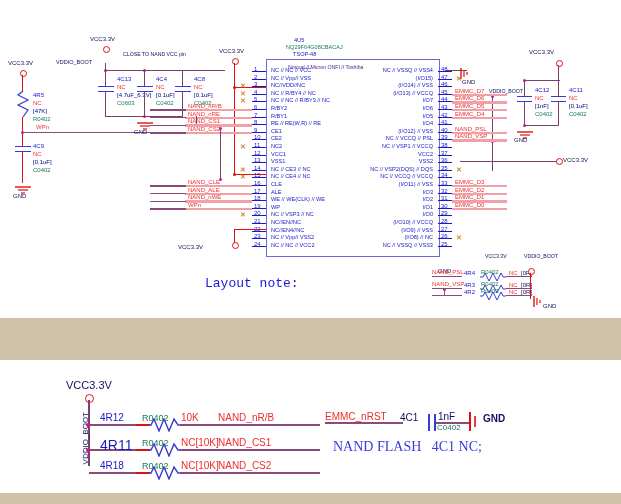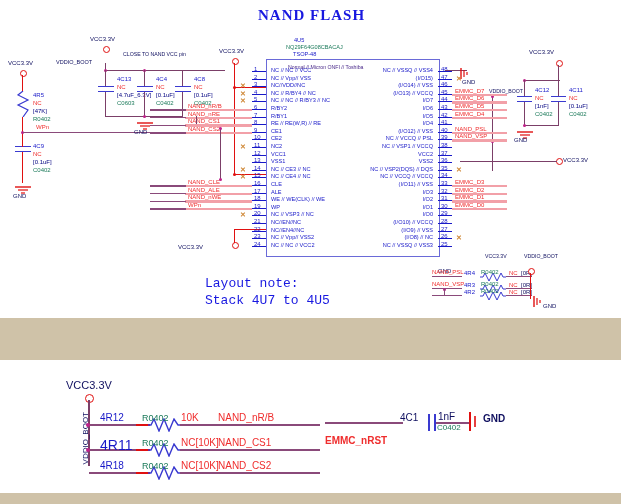--- a/index.html
+++ b/index.html
@@ -46,21 +46,20 @@
   .cap-plate{position:absolute;background:#3a3ad0;}
   .gndsym{position:absolute;}
 </style>
 </head>
 <body>
 
 <div id="page">
 
   <div class="sheet" id="sheet-top"></div>
 
-  <div class="txt title" style="left:258px;top:8px;">NAND FLASH</div>
 
   <div class="port" style="left:20px;top:70px;"></div>
   <div class="txt netlabel lbl-dark" style="left:8px;top:60px;font-size:6px;">VCC3.3V</div>
   <div class="txt pinname" style="left:56px;top:60px;font-size:5.5px;color:#101060;">VDDIO_BOOT</div>
 
   <div class="w w-red" style="left:22px;top:75px;width:1.4px;height:17px;"></div>
   <div class="abs res" style="left:16px;top:91px;">
     <svg width="14" height="26" viewBox="0 0 14 26">
         <polyline points="7,0 2,4 12,9 2,14 12,19 7,26" fill="none" stroke="#3a3ad0" stroke-width="1.2"></polyline>
       </svg>
@@ -413,21 +412,20 @@
         <line x1="7" y1="7" x2="11" y2="7" stroke="#e01010" stroke-width="1.2"></line>
       </svg>
   </div>
   <div class="txt refdes lbl-dark" style="left:514px;top:137px;">GND</div>
 
   <div class="port" style="left:556px;top:158px;"></div>
   <div class="txt netlabel lbl-dark" style="left:563px;top:157px;font-size:6px;">VCC3.3V</div>
   <div class="w w-purple" style="left:460px;top:161px;width:97px;height:1.4px;"></div>
 
   <div class="txt note" style="left:205px;top:277px;">Layout note:</div>
-  <div class="txt note" style="left:205px;top:294px;">Stack 4U7 to 4U5</div>
 
   <div class="txt netlabel lbl-dark" style="left:438px;top:268px;font-size:6px;">GND</div>
   <div class="txt pinname" style="left:485px;top:254px;font-size:5.2px;color:#101060;">VCC3.3V</div>
   <div class="txt pinname" style="left:524px;top:254px;font-size:5.2px;color:#101060;">VDDIO_BOOT</div>
 
   <div id="term-res">
       <div class="w w-vio" style="left: 432px; top: 276px; width: 30px; height: 1.4px;"></div>
       <div class="txt netlabel lbl-red" style="left: 432px; top: 269px;">NAND_PSL</div>
       <div class="txt refdes lbl-blue" style="left: 464px; top: 270px;">4R4</div>
       <div class="abs res" style="left: 480px; top: 272px;">
@@ -519,35 +517,36 @@
           <polyline points="0,7 3,7 6,1 11,13 16,1 21,13 26,1 30,7 34,7" fill="none" stroke="#3a3ad0" stroke-width="1.4"></polyline>
         </svg>
       </div>
       <div class="txt" style="left: 142px; top: 462px; font-size: 9px; color: rgb(27, 122, 90);">R0402</div>
       <div class="txt" style="left: 181px; top: 461px; font-size: 10px; color: rgb(239, 45, 45);">NC[10K]</div>
       <div class="w w-vio" style="left: 180px; top: 472px; width: 140px; height: 1.8px;"></div>
       <div class="txt" style="left: 218px; top: 461px; font-size: 10px; color: rgb(239, 45, 45);">NAND_CS2</div>
     </div>
 
   <div class="w w-vio" style="left:325px;top:422px;width:78px;height:1.6px;"></div>
-  <div class="txt" style="left:325px;top:436px;font-size:10px;color:#ef2d2d;font-weight:bold;">EMMC_nRST</div>
+  <div class="txt" style="left:325px;top:412px;font-size:10px;color:#ef2d2d;font-weight:normal;">EMMC_nRST</div>
   <div class="txt" style="left:400px;top:413px;font-size:10px;color:#101060;">4C1</div>
   <div class="cap-plate" style="left:428px;top:414px;width:1.8px;height:17px;"></div>
   <div class="cap-plate" style="left:434px;top:414px;width:1.8px;height:17px;"></div>
   <div class="txt" style="left:438px;top:412px;font-size:10px;color:#101060;">1nF</div>
   <div class="txt" style="left:437px;top:424px;font-size:8px;color:#1b7a5a;">C0402</div>
   <div class="w w-vio" style="left:436px;top:422px;width:34px;height:1.6px;"></div>
   <div class="gndsym" style="left:468px;top:412px;">
     <svg width="16" height="20">
         <line x1="2" y1="0" x2="2" y2="19" stroke="#e01010" stroke-width="2"></line>
         <line x1="7" y1="4" x2="7" y2="15" stroke="#e01010" stroke-width="1.6"></line>
       </svg>
   </div>
   <div class="txt" style="left:483px;top:414px;font-size:10px;color:#101060;font-weight:bold;">GND</div>
 
+  <div class="txt bignote" style="left:333px;top:440px;">NAND FLASH   4C1 NC;</div>
 
 <div class="xmark" style="left: 240px; top: 82.2px;">✕</div>
     <div class="xmark" style="left: 240px; top: 89.8px;">✕</div>
     <div class="xmark" style="left: 240px; top: 97.4px;">✕</div>
     <div class="xmark" style="left: 240px; top: 143px;">✕</div>
     <div class="xmark" style="left: 240px; top: 165.8px;">✕</div>
     <div class="xmark" style="left: 240px; top: 173.4px;">✕</div>
     <div class="xmark" style="left: 240px; top: 211.4px;">✕</div>
     <div class="xmark" style="left: 456px; top: 74.6px;">✕</div>
     <div class="xmark" style="left: 456px; top: 165.8px;">✕</div>

